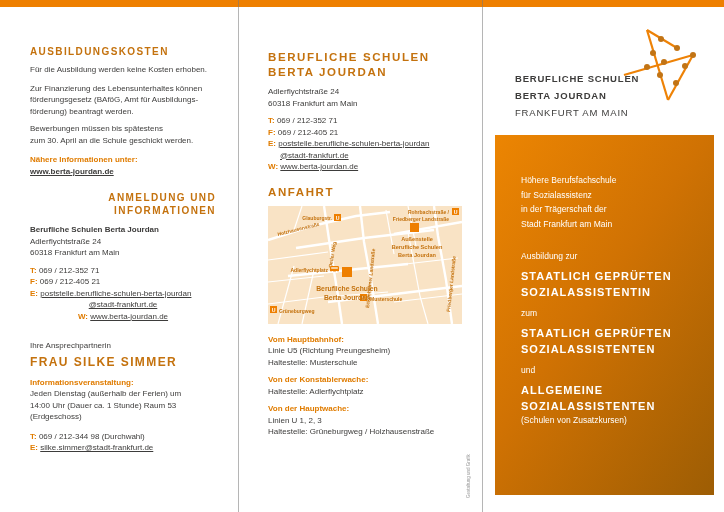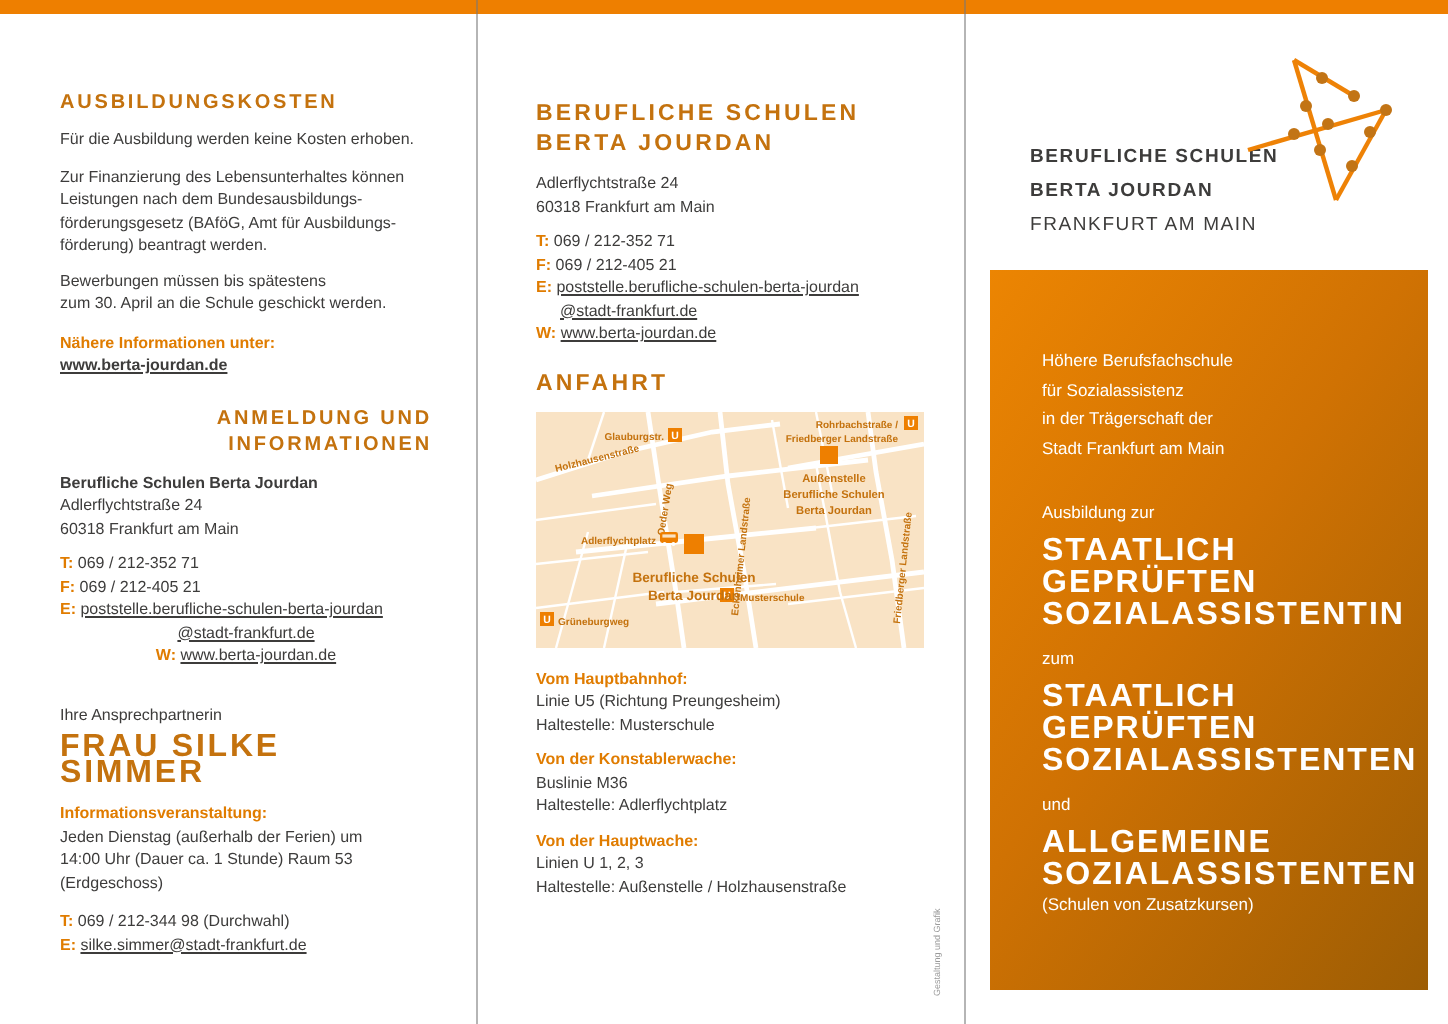--- a/index.html
+++ b/index.html
@@ -35,21 +35,21 @@
   #brand{position:absolute;left:515px;top:70px;line-height:17px;font-size:9.5px;letter-spacing:.8px;color:#3d3c3b;}
   #brand .b{font-weight:bold;}
   #logo{position:absolute;left:620px;top:22px;}
 
   
   #panel{position:absolute;left:495px;top:135px;width:219px;height:360px;
          background:linear-gradient(125deg,#ec8502 0%,#d07203 45%,#9d5d04 100%);
          color:#ffffff;box-sizing:border-box;padding:38px 24px 0 26px;z-index:5;}
   #panel .intro{font-size:8.5px;line-height:14.5px;}
   #panel .pre{font-size:8.5px;line-height:11px;}
-  #panel .deg{font-size:16px;font-weight:bold;letter-spacing:1px;line-height:16px;}
+  #panel .deg{font-size:11px;font-weight:bold;letter-spacing:1px;line-height:16px;}
   #panel .note{font-size:8.5px;line-height:12px;}
 
   
   #map{display:block;margin-top:6px;}
   .map-label{font-size:5px;fill:#c4720e;font-weight:bold;}
   .map-label-big{font-size:6.8px;fill:#c4720e;font-weight:bold;}
   .map-label-mid{font-size:5.6px;fill:#c4720e;font-weight:bold;}
   .u-letter{font-size:5.2px;fill:#ffffff;font-weight:bold;}
 
   
@@ -63,21 +63,20 @@
 
   <div class="topbar"></div>
   <div class="fold" id="fold1"></div>
   <div class="fold" id="fold2"></div>
 
   <div id="col-left">
     <div class="h-orange">AUSBILDUNGSKOSTEN</div>
     <div class="line mt6">Für die Ausbildung werden keine Kosten erhoben.</div>
     <div class="mt7">
       <div class="line">Zur Finanzierung des Lebensunterhaltes können</div>
-      <div class="line">Leistungen nach dem Bundesausbildungs-</div>
       <div class="line">förderungsgesetz (BAföG, Amt für Ausbildungs-</div>
       <div class="line">förderung) beantragt werden.</div>
     </div>
 
     <div class="mt6">
       <div class="line">Bewerbungen müssen bis spätestens</div>
       <div class="line">zum 30. April an die Schule geschickt werden.</div>
     </div>
     <div class="olabel mt8">Nähere Informationen unter:</div>
     <div class="line bold u">www.berta-jourdan.de</div>
@@ -93,21 +92,21 @@
     </div>
     <div class="mt6">
       <div class="line"><span class="lbl">T:</span> <span>069 / 212-352 71</span></div>
       <div class="line"><span class="lbl">F:</span> <span>069 / 212-405 21</span></div>
       <div class="line"><span class="lbl">E:</span> <span class="u">poststelle.berufliche-schulen-berta-jourdan</span></div>
       <div class="line center"><span class="u">@stadt-frankfurt.de</span></div>
       <div class="line center"><span class="lbl">W:</span> <span class="u">www.berta-jourdan.de</span></div>
     </div>
 
     <div class="line mt18">Ihre Ansprechpartnerin</div>
-    <div class="h-orange mt4" style="font-size:16px;">FRAU SILKE SIMMER</div>
+    <div class="h-orange mt4" style="font-size:12px;">FRAU SILKE SIMMER</div>
     <div class="olabel mt8">Informationsveranstaltung:</div>
     <div>
       <div class="line">Jeden Dienstag (außerhalb der Ferien) um</div>
       <div class="line">14:00 Uhr (Dauer ca. 1 Stunde)  Raum 53</div>
       <div class="line">(Erdgeschoss)</div>
     </div>
     <div class="mt8">
       <div class="line"><span class="lbl">T:</span> <span>069 / 212-344 98 (Durchwahl)</span></div>
       <div class="line"><span class="lbl">E:</span> <span class="u">silke.simmer@stadt-frankfurt.de</span></div>
     </div>
@@ -201,25 +200,24 @@
       <text class="map-label-mid" text-anchor="middle" x="149" y="35">Außenstelle</text>
       <text class="map-label-mid" text-anchor="middle" x="149" y="43">Berufliche Schulen</text>
       <text class="map-label-mid" text-anchor="middle" x="149" y="51">Berta Jourdan</text>
     </svg>
 
     <div class="mt10">
       <div class="olabel">Vom Hauptbahnhof:</div>
       <div class="line">Linie U5 (Richtung Preungesheim)</div>
       <div class="line">Haltestelle: Musterschule</div>
       <div class="olabel mt6">Von der Konstablerwache:</div>
-      <div class="line">Buslinie M36</div>
       <div class="line">Haltestelle: Adlerflychtplatz</div>
       <div class="olabel mt6">Von der Hauptwache:</div>
       <div class="line">Linien U 1, 2, 3</div>
-      <div class="line">Haltestelle: Außenstelle / Holzhausenstraße</div>
+      <div class="line">Haltestelle: Grüneburgweg / Holzhausenstraße</div>
     </div>
   </div>
 
   <div id="brand">
     <div class="b">BERUFLICHE SCHULEN</div>
     <div class="b">BERTA JOURDAN</div>
     <div>FRANKFURT AM MAIN</div>
   </div>
 
   <svg id="logo" width="85" height="88" viewBox="0 0 85 88">

